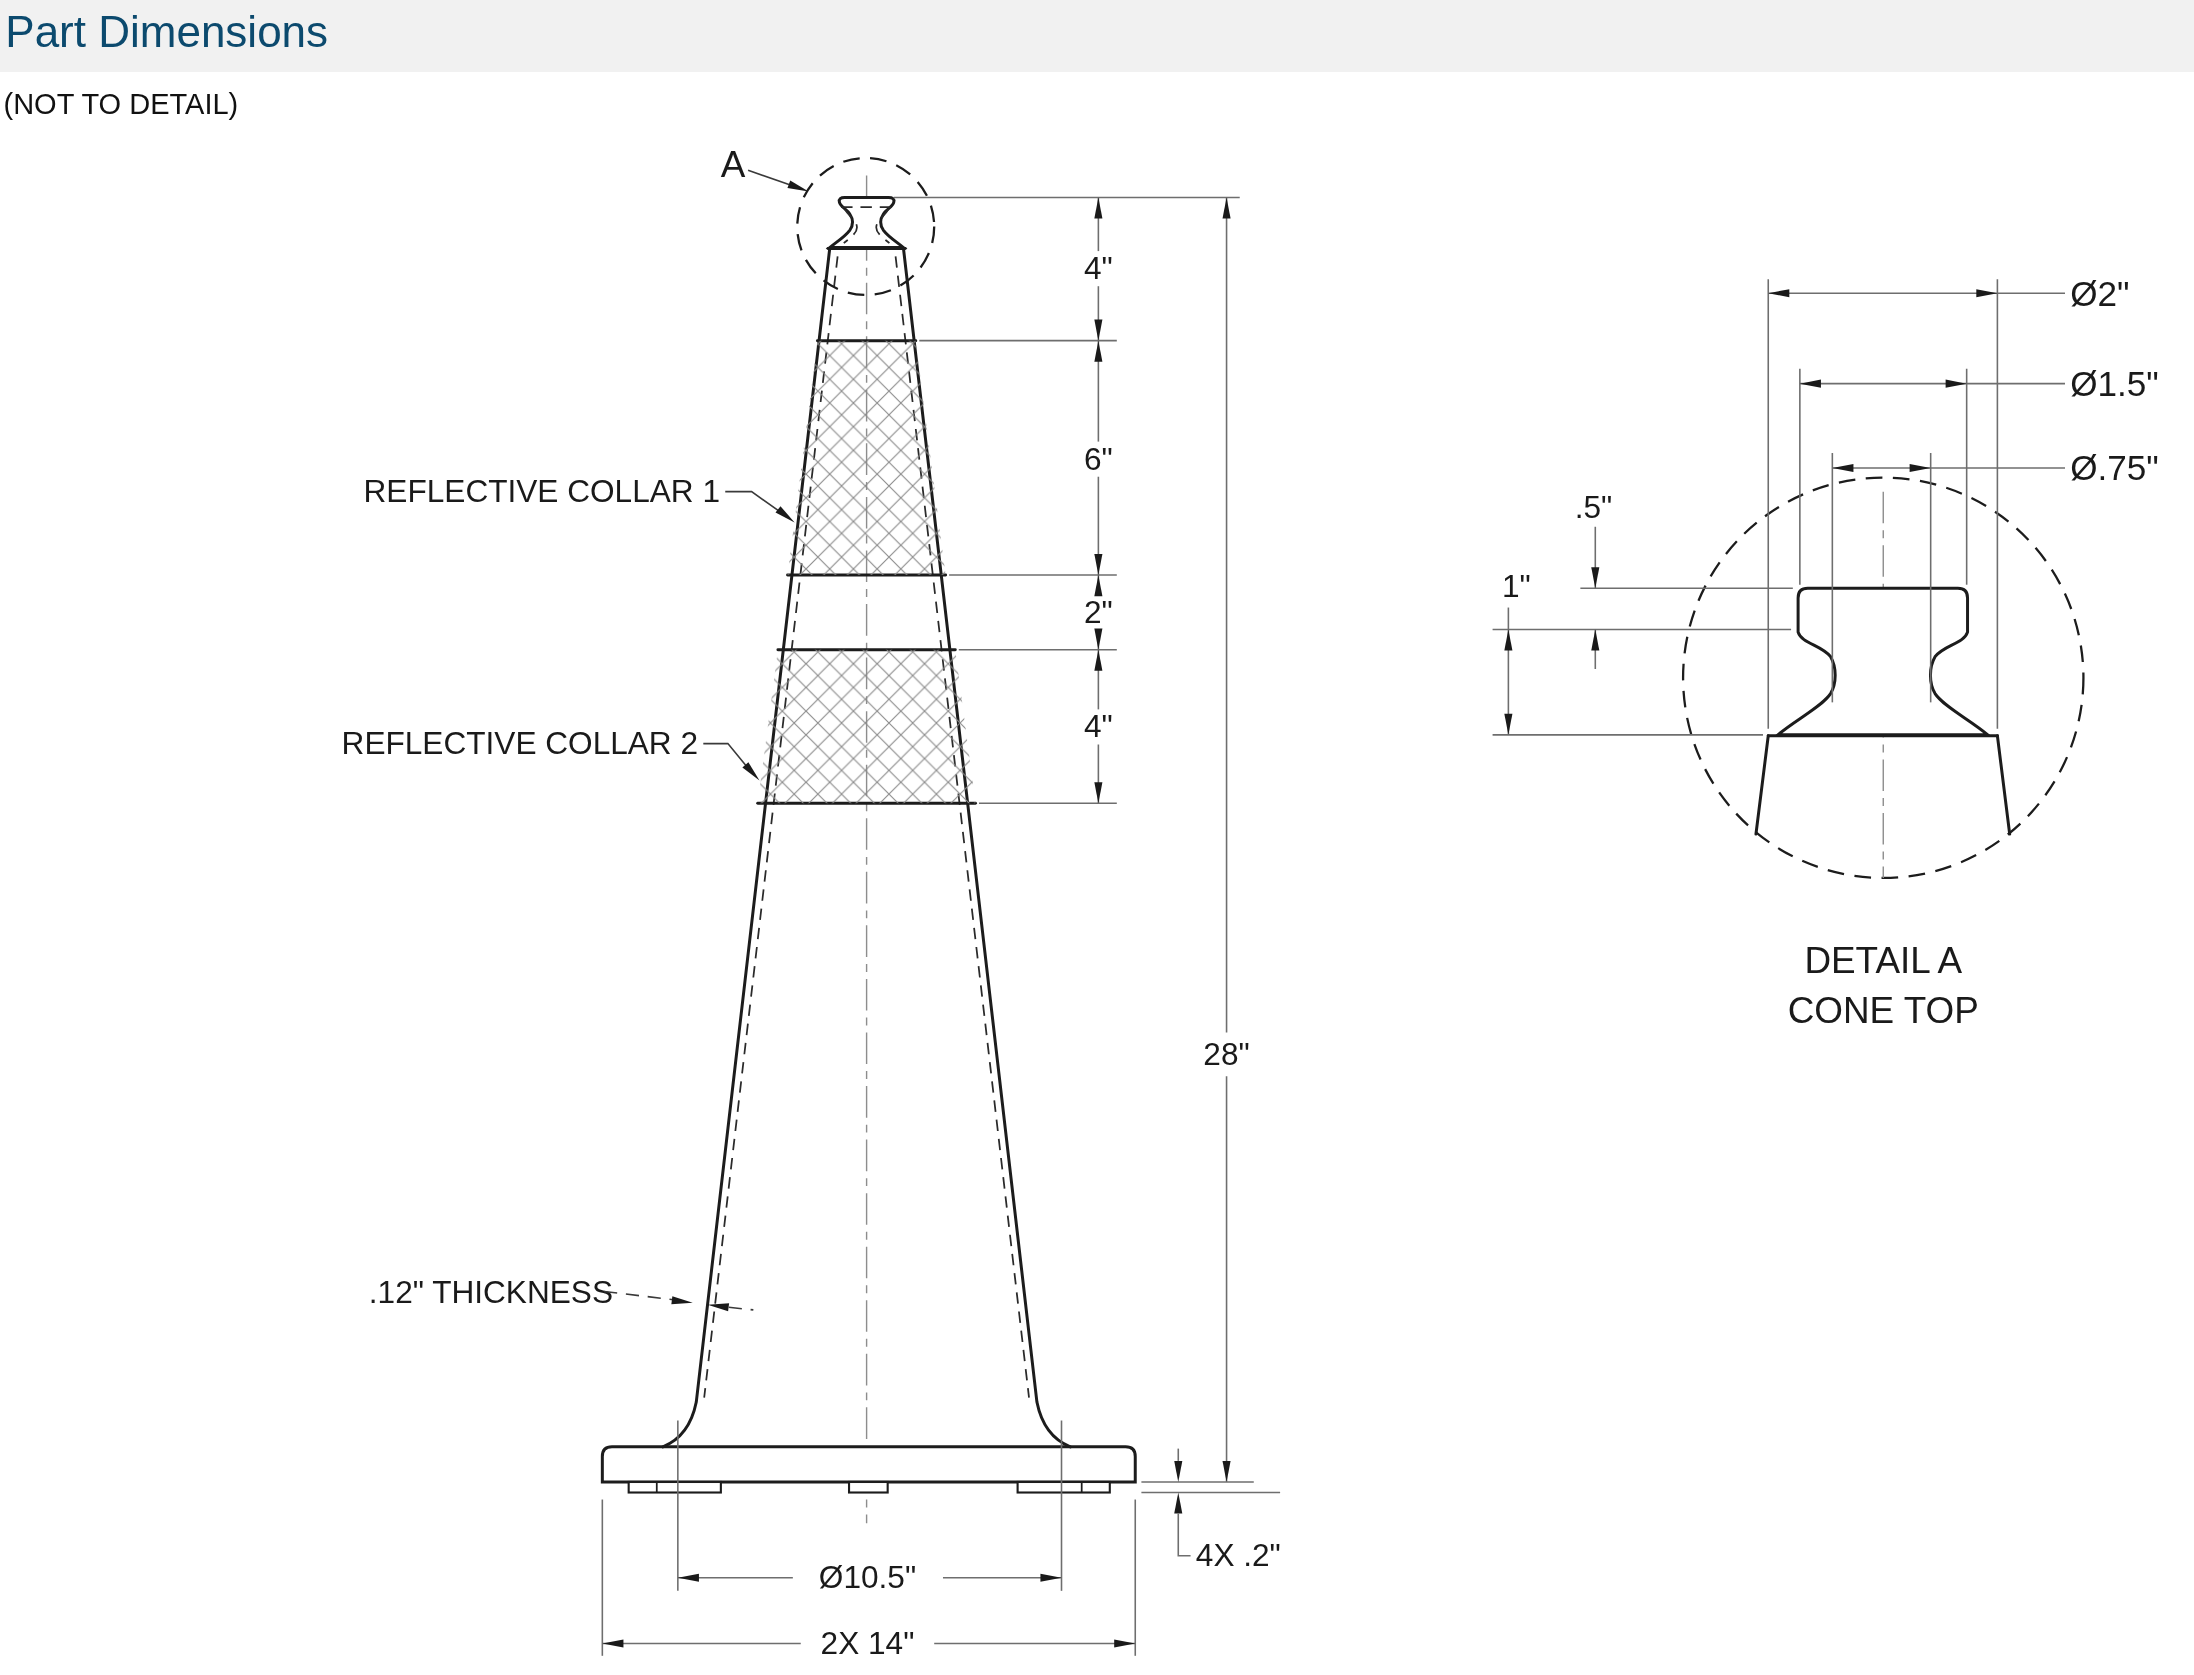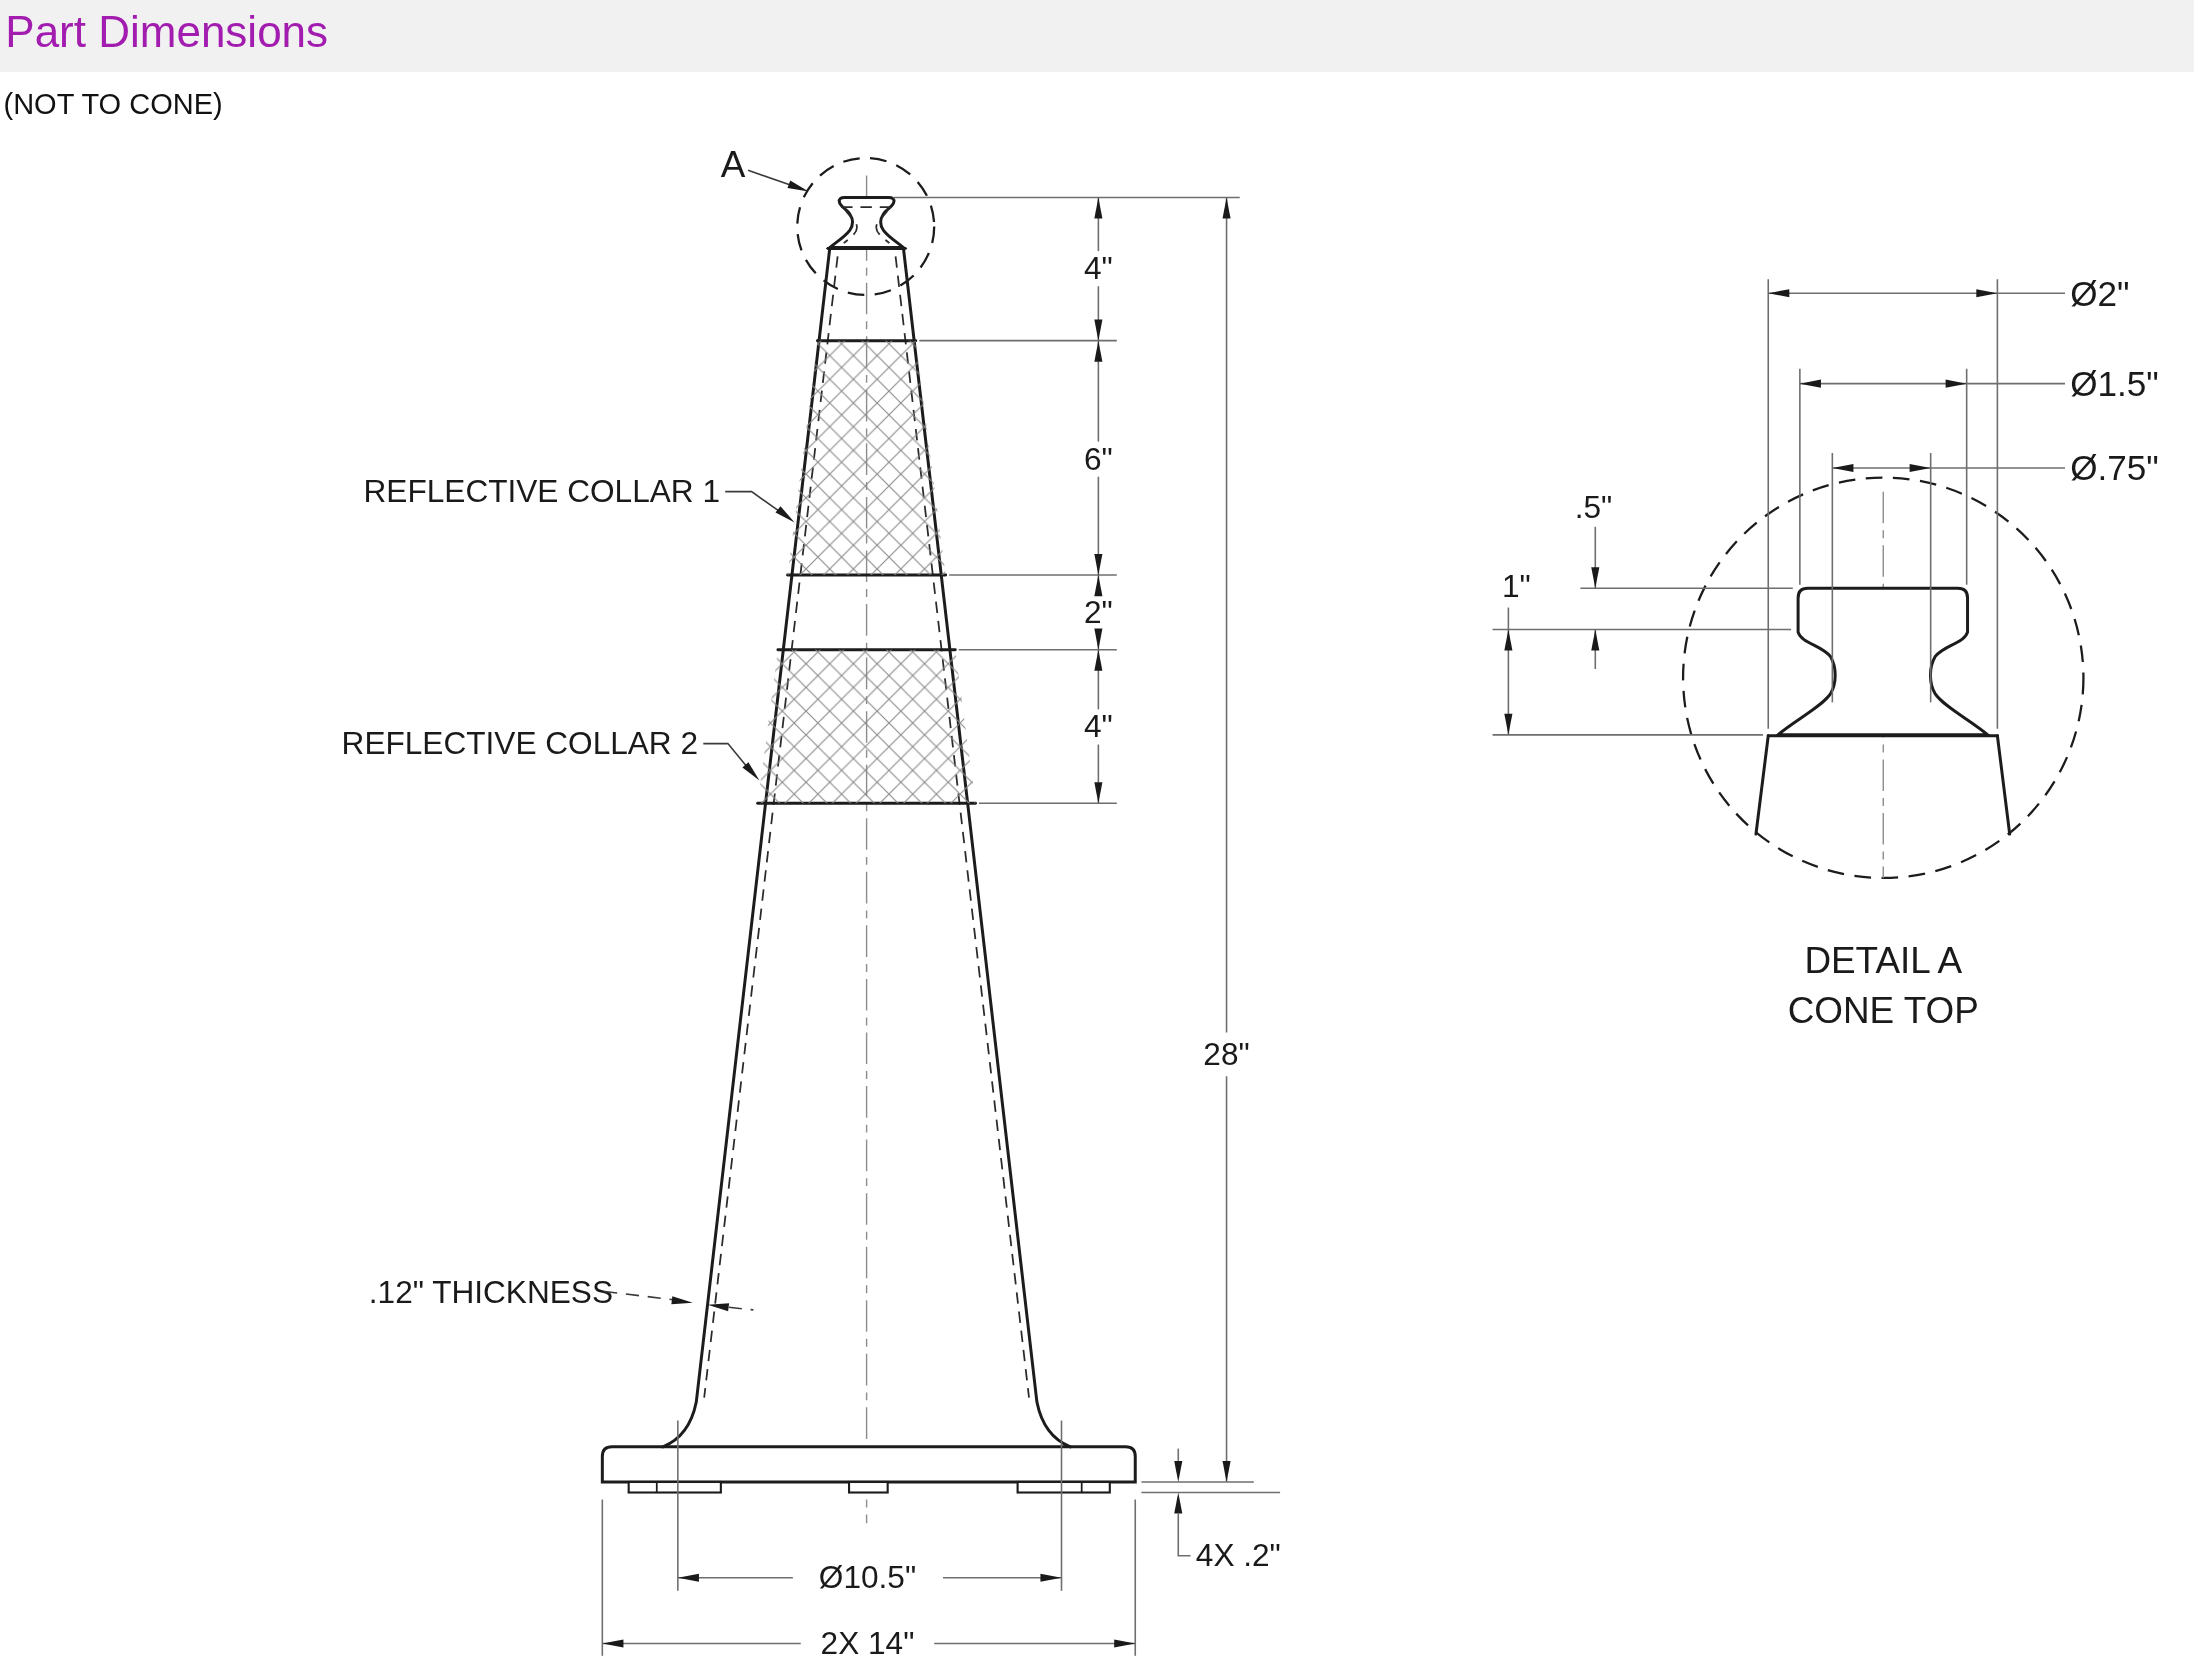--- a/index.html
+++ b/index.html
@@ -1,19 +1,19 @@
 <!DOCTYPE html>
 <html style="font-size:14px"><head>
 <meta charset="utf-8">
 <style>
   html,body{margin:0;padding:0;background:#ffffff;}
   body{font-family:"Liberation Sans", sans-serif;}
   .page{position:relative;width:2195px;height:1676px;background:#ffffff;overflow:hidden;}
   .title-band{position:absolute;left:0;top:0;width:2195px;height:72px;background:#f1f1f1;}
-  .page-title{position:absolute;left:5.3px;top:7px;font-size:44px;color:#a21caf;letter-spacing:0px;}
+  .page-title{position:absolute;left:5.3px;top:7px;font-size:44px;color:#0c4a6e;letter-spacing:0px;}
   .scale-note{position:absolute;left:3.5px;top:88px;font-size:29px;color:#111111;}
   svg{position:absolute;left:0;top:0;}
   svg text{font-family:"Liberation Sans", sans-serif;fill:#1a1a1a;}
   .objline{stroke:#1c1c1c;stroke-width:3.4;fill:none;stroke-linecap:round;}
   .objfill{stroke:#1c1c1c;stroke-width:3.4;fill:#ffffff;}
   .thin{stroke:#6e6e6e;stroke-width:1.8;fill:none;}
   .dash{stroke:#2a2a2a;stroke-width:2;fill:none;stroke-dasharray:13 9;}
   .dashc{stroke:#1c1c1c;stroke-width:2.6;fill:none;stroke-dasharray:19 12;}
   .cline{stroke:#8d8d8d;stroke-width:1.6;fill:none;stroke-dasharray:36 8 9 8;}
   .leader{stroke:#3a3a3a;stroke-width:1.8;fill:none;}
@@ -23,21 +23,21 @@
   .dimtxt-big{font-size:40px;}
   .captxt{font-size:42px;}
 </style>
 </head>
 <body>
 
 <div class="page">
 
   <div class="title-band"></div>
   <div class="page-title">Part Dimensions</div>
-  <div class="scale-note">(NOT TO CONE)</div>
+  <div class="scale-note">(NOT TO DETAIL)</div>
 
   <svg width="2195" height="1676" viewBox="0 0 2500 1909">
     <defs>
       <pattern id="hatch" width="27" height="27" patternUnits="userSpaceOnUse">
         <path d="M0 0 L27 27 M-6 21 L6 33 M21 -6 L33 6 M0 27 L27 0 M-6 6 L6 -6 M21 33 L33 21" stroke="#8b8b8b" stroke-width="1.3" fill="none"></path>
       </pattern>
       <polygon id="arr-up" points="0,0 -4.6,24 4.6,24"></polygon>
       <polygon id="arr-down" points="0,0 -4.6,-24 4.6,-24"></polygon>
       <polygon id="arr-left" points="0,0 24,-4.6 24,4.6"></polygon>
       <polygon id="arr-right" points="0,0 -24,-4.6 -24,4.6"></polygon>

